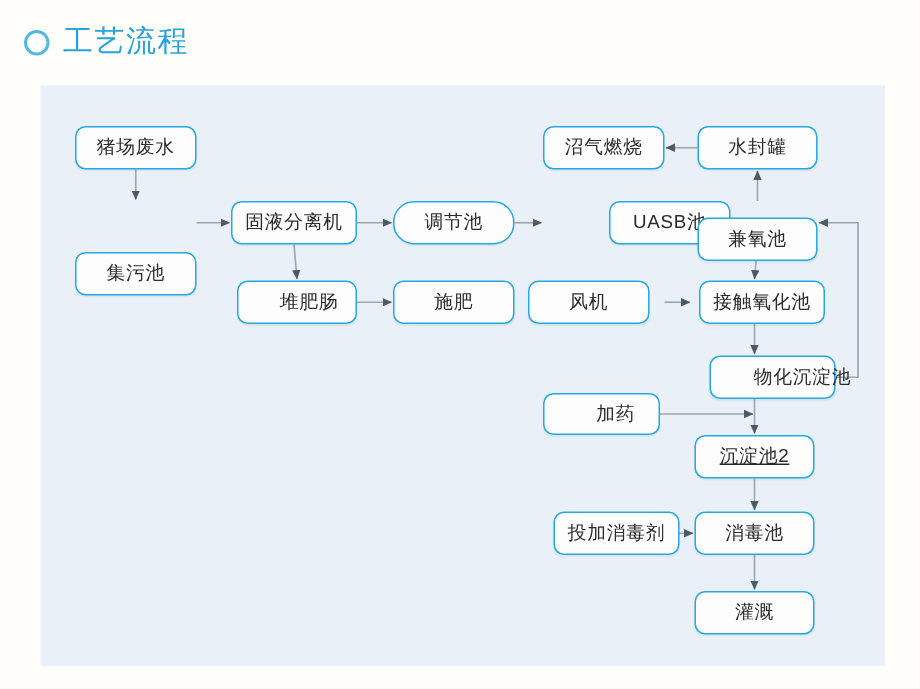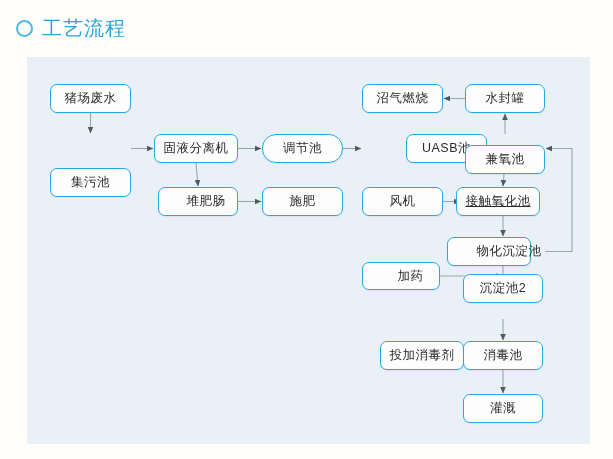--- a/index.html
+++ b/index.html
@@ -125,24 +125,24 @@
   </svg>
   <div id="node-layer">
       <div class="node" style="left: 50px; top: 84px; width: 81px; height: 29px;">猪场废水</div>
       <div class="node" style="left: 50px; top: 134px; width: 81px; height: 29px; margin-top: 34px;">集污池</div>
       <div class="node" style="left: 154px; top: 134px; width: 84px; height: 29px;">固液分离机</div>
       <div class="node" style="left: 158px; top: 187px; width: 80px; height: 29px; padding-left: 16px;">堆肥肠</div>
       <div class="node" style="left: 262px; top: 134px; width: 81px; height: 29px; border-radius: 14px;">调节池</div>
       <div class="node" style="left: 262px; top: 187px; width: 81px; height: 29px;">施肥</div>
       <div class="node" style="left: 362px; top: 84px; width: 81px; height: 29px;">沼气燃烧</div>
       <div class="node" style="left: 362px; top: 134px; width: 81px; height: 29px; margin-left: 44px;">UASB池</div>
-      <div class="node" style="left: 362px; top: 187px; width: 81px; height: 29px; text-align: right;">风机</div>
+      <div class="node" style="left: 352px; top: 187px; width: 81px; height: 29px; text-align: right;">风机</div>
       <div class="node" style="left: 465px; top: 84px; width: 80px; height: 29px;">水封罐</div>
       <div class="node" style="left: 465px; top: 134px; width: 80px; height: 29px; margin-top: 11px;">兼氧池</div>
-      <div class="node" style="left: 456px; top: 187px; width: 84px; height: 29px; text-decoration: underline;">接触氧化池</div>
-      <div class="node" style="left: 447px; top: 237px; width: 84px; height: 29px; padding-left: 40px;">物化沉淀池</div>
+      <div class="node" style="left: 466px; top: 187px; width: 84px; height: 29px;">接触氧化池</div>
+      <div class="node" style="left: 473px; top: 237px; width: 84px; height: 29px; padding-left: 40px;">物化沉淀池</div>
       <div class="node" style="left: 362px; top: 262px; width: 78px; height: 28px; padding-left: 19px;">加药</div>
-      <div class="node" style="left: 463px; top: 274px; width: 80px; height: 29px;">沉淀池2</div>
-      <div class="node" style="left: 380px; top: 341px; width: 84px; height: 29px;">投加消毒剂</div>
+      <div class="node" style="left: 463px; top: 290px; width: 80px; height: 29px; text-decoration: underline;">沉淀池2</div>
+      <div class="node" style="left: 369px; top: 341px; width: 84px; height: 29px;">投加消毒剂</div>
       <div class="node" style="left: 463px; top: 341px; width: 80px; height: 29px;">消毒池</div>
       <div class="node" style="left: 463px; top: 394px; width: 80px; height: 29px;">灌溉</div>
     </div>
 </div>
 
 </body></html>

